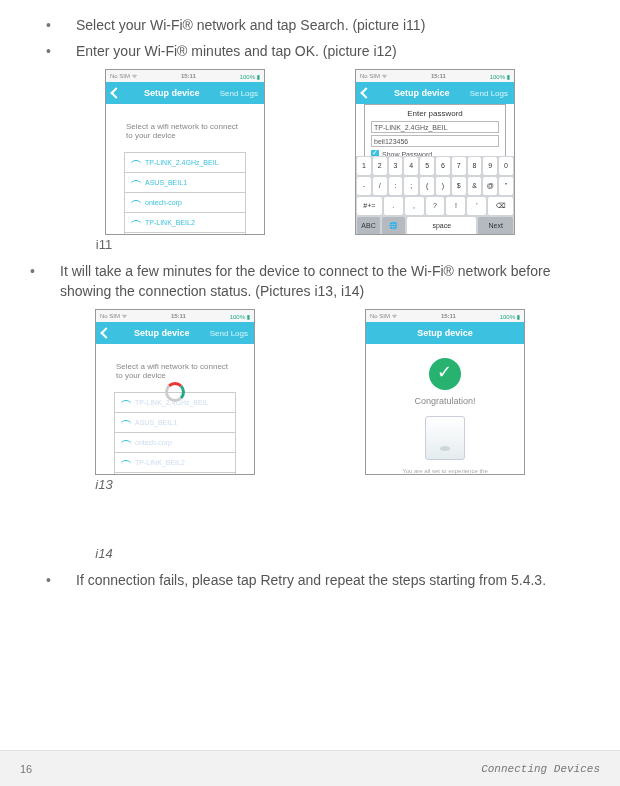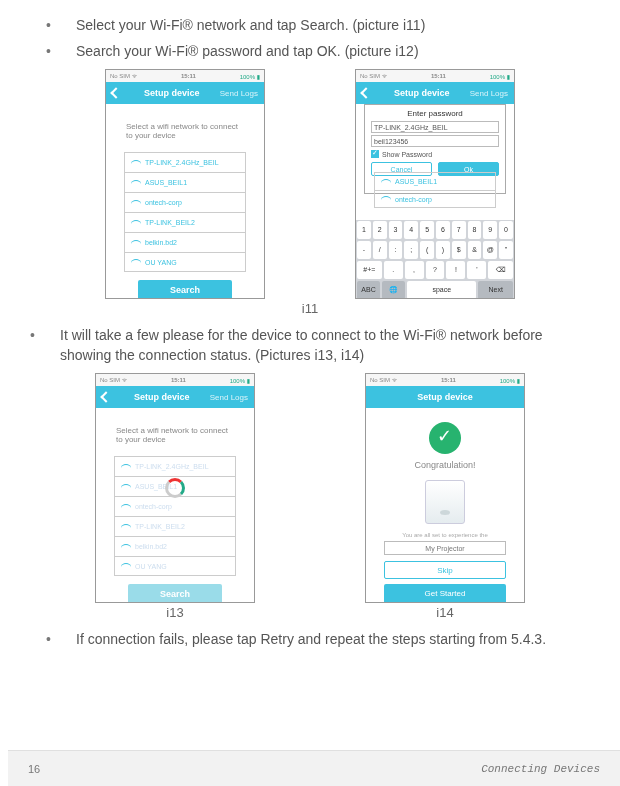--- a/index.html
+++ b/index.html
@@ -3,23 +3,23 @@
 <meta charset="utf-8">
 <style>
   * { box-sizing: border-box; margin: 0; padding: 0; }
   body { font-family: Arial, Helvetica, sans-serif; background: #fff; width: 620px; height: 786px; position: relative; color: #555; }
   .page { padding: 12px 24px 0 24px; }
   .bullet-row { display: flex; align-items: flex-start; margin: 4px 0 6px 22px; font-size: 14px; line-height: 1.4; }
   .bullet-dot { width: 30px; flex: 0 0 30px; text-align: left; color: #777; }
   .bullet-text { flex: 1; }
   .row-screens { display: flex; justify-content: center; gap: 90px; margin: 8px 0 2px 0; }
   .row-screens.wide { gap: 110px; }
-  .screenshot { width: 160px; height: 230px; border: 1px solid #999; background: #fff; position: relative; overflow: hidden; }
-  .captions { display: flex; justify-content: center; gap: 90px; margin-bottom: 10px; }
-  .captions.wide { gap: 110px; }
+  .screenshot { width: 160px; height: 166px; border: 1px solid #999; background: #fff; position: relative; overflow: hidden; }
+  .captions { display: flex; justify-content: center; gap: 90px; margin-bottom: 10px; flex-direction: column; }
+  .captions.wide { gap: 54px; font-style: italic; }
   .cap { width: 160px; text-align: center; font-size: 13px; color: #666; }
   .statusbar { height: 12px; background: #f6f6f6; font-size: 6px; color: #888; display: flex; justify-content: space-between; align-items: center; padding: 0 4px; }
   .statusbar .center { font-weight: bold; }
   .statusbar .right { color: #2a8; }
   .topbar { height: 22px; background: #3cc2e0; color: #fff; font-size: 9px; display: flex; align-items: center; padding: 0 6px; font-weight: bold; }
   .topbar .back { width: 8px; height: 8px; border-left: 2px solid #fff; border-bottom: 2px solid #fff; transform: rotate(45deg); margin-right: 4px; }
   .topbar .title { flex: 1; text-align: center; }
   .topbar .logs { font-weight: normal; opacity: 0.8; font-size: 8px; }
   .promptline { font-size: 8px; color: #888; padding: 18px 20px 12px; }
   .wifi-list { padding: 0 18px; }
@@ -51,35 +51,35 @@
   .congrats { text-align: center; padding-top: 14px; }
   .check-circle { width: 32px; height: 32px; border-radius: 50%; background: #27b36f; margin: 0 auto 6px; position: relative; }
   .check-circle::after { content: "✓"; color: #fff; font-size: 18px; position: absolute; left: 8px; top: 3px; }
   .congrats-txt { font-size: 9px; color: #888; }
   .device-img { width: 40px; height: 44px; margin: 10px auto 8px; background: linear-gradient(#fff,#e5ecef); border: 1px solid #ccd; border-radius: 3px; position: relative; }
   .device-img::after { content: ""; position: absolute; bottom: 8px; left: 50%; width: 10px; height: 5px; margin-left: -5px; border-radius: 50%; background: #cdd7da; }
   .subtxt { font-size: 6px; color: #aaa; text-align: center; margin-bottom: 3px; }
   .name-field { margin: 2px 18px 6px; height: 14px; border: 1px solid #bbb; font-size: 7px; line-height: 13px; padding: 0 3px; color: #777; }
   .skip-btn { margin: 0 18px 5px; height: 18px; border: 1px solid #3cc2e0; color: #3cc2e0; text-align: center; line-height: 17px; font-size: 8px; border-radius: 2px; }
   .start-btn { margin: 0 18px 8px; height: 20px; background: #3cc2e0; color: #fff; text-align: center; line-height: 20px; font-size: 8px; border-radius: 2px; }
-  .footer { position: absolute; left: 0; right: 0; bottom: 0; height: 36px; background: #f2f2f2; border-top: 1px solid #e0e0e0; display: flex; align-items: center; justify-content: space-between; padding: 0 20px; font-size: 11px; color: #777; margin-left: 8px; }
+  .footer { position: absolute; left: 0; right: 0; bottom: 0; height: 36px; background: #f2f2f2; border-top: 1px solid #e0e0e0; display: flex; align-items: center; justify-content: space-between; padding: 0 20px; font-size: 11px; color: #777; }
   .footer .sec { font-style: italic; font-family: Liberation Mono, monospace; }
 </style>
 </head>
 <body>
 
 <div class="page">
 
   <div class="bullet-row">
     <div class="bullet-dot">•</div>
     <div class="bullet-text">Select your Wi-Fi® network and tap Search. (picture i11)</div>
   </div>
   <div class="bullet-row">
     <div class="bullet-dot">•</div>
-    <div class="bullet-text">Search your Wi-Fi® password and tap OK. (picture i12)</div>
+    <div class="bullet-text">Enter your Wi-Fi® minutes and tap OK. (picture i12)</div>
   </div>
 
   <div class="row-screens">
 
     <div class="screenshot">
       <div class="statusbar">
         <span>No SIM ᯤ</span>
         <span class="center">15:11</span>
         <span class="right">100% ▮</span>
       </div>
@@ -194,21 +194,21 @@
         </div>
       </div>
     </div>
   </div>
   <div class="captions">
     <div class="cap">i11</div>
   </div>
 
   <div class="bullet-row" style="margin-left:6px">
     <div class="bullet-dot">•</div>
-    <div class="bullet-text">It will take a few please for the device to connect to the Wi-Fi® network before showing the connection status. (Pictures i13, i14)</div>
+    <div class="bullet-text">It will take a few minutes for the device to connect to the Wi-Fi® network before showing the connection status. (Pictures i13, i14)</div>
   </div>
 
   <div class="row-screens wide">
 
     <div class="screenshot faded">
       <div class="statusbar">
         <span>No SIM ᯤ</span>
         <span class="center">15:11</span>
         <span class="right">100% ▮</span>
       </div>

